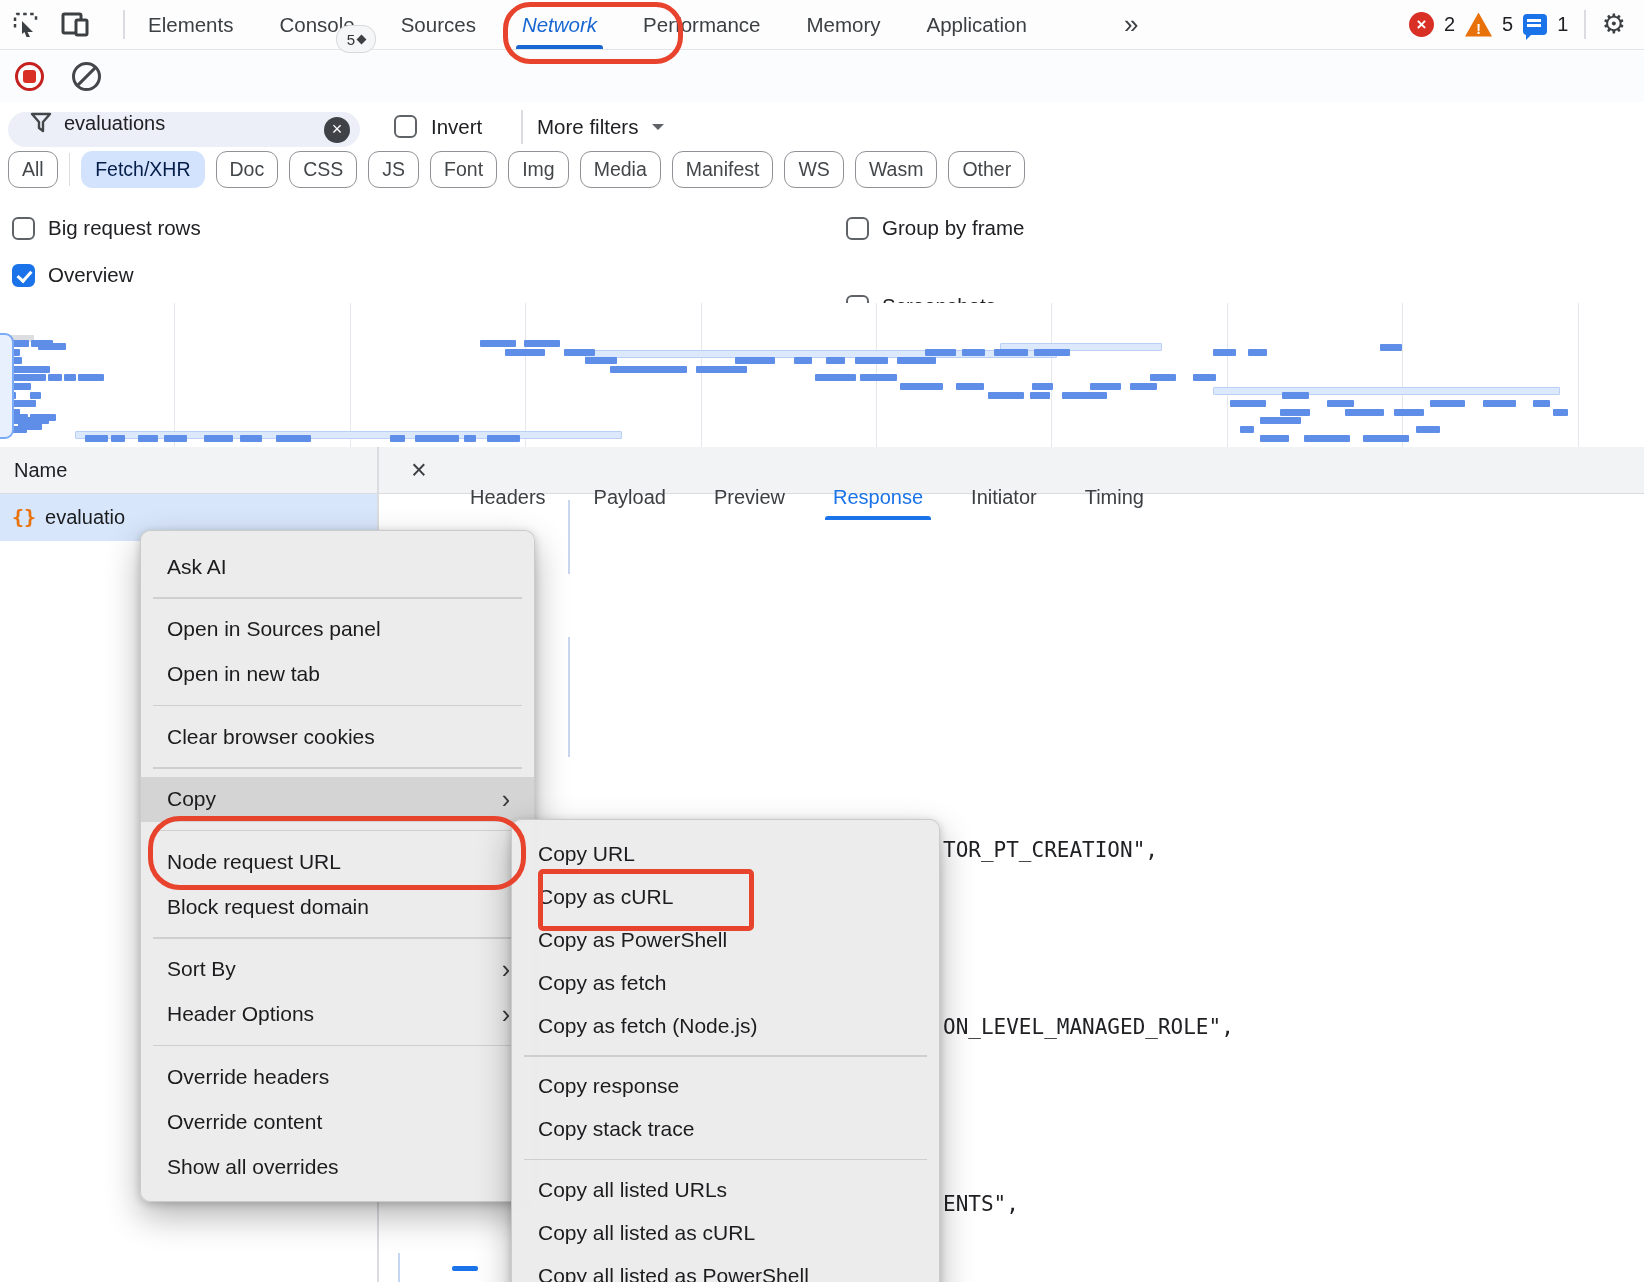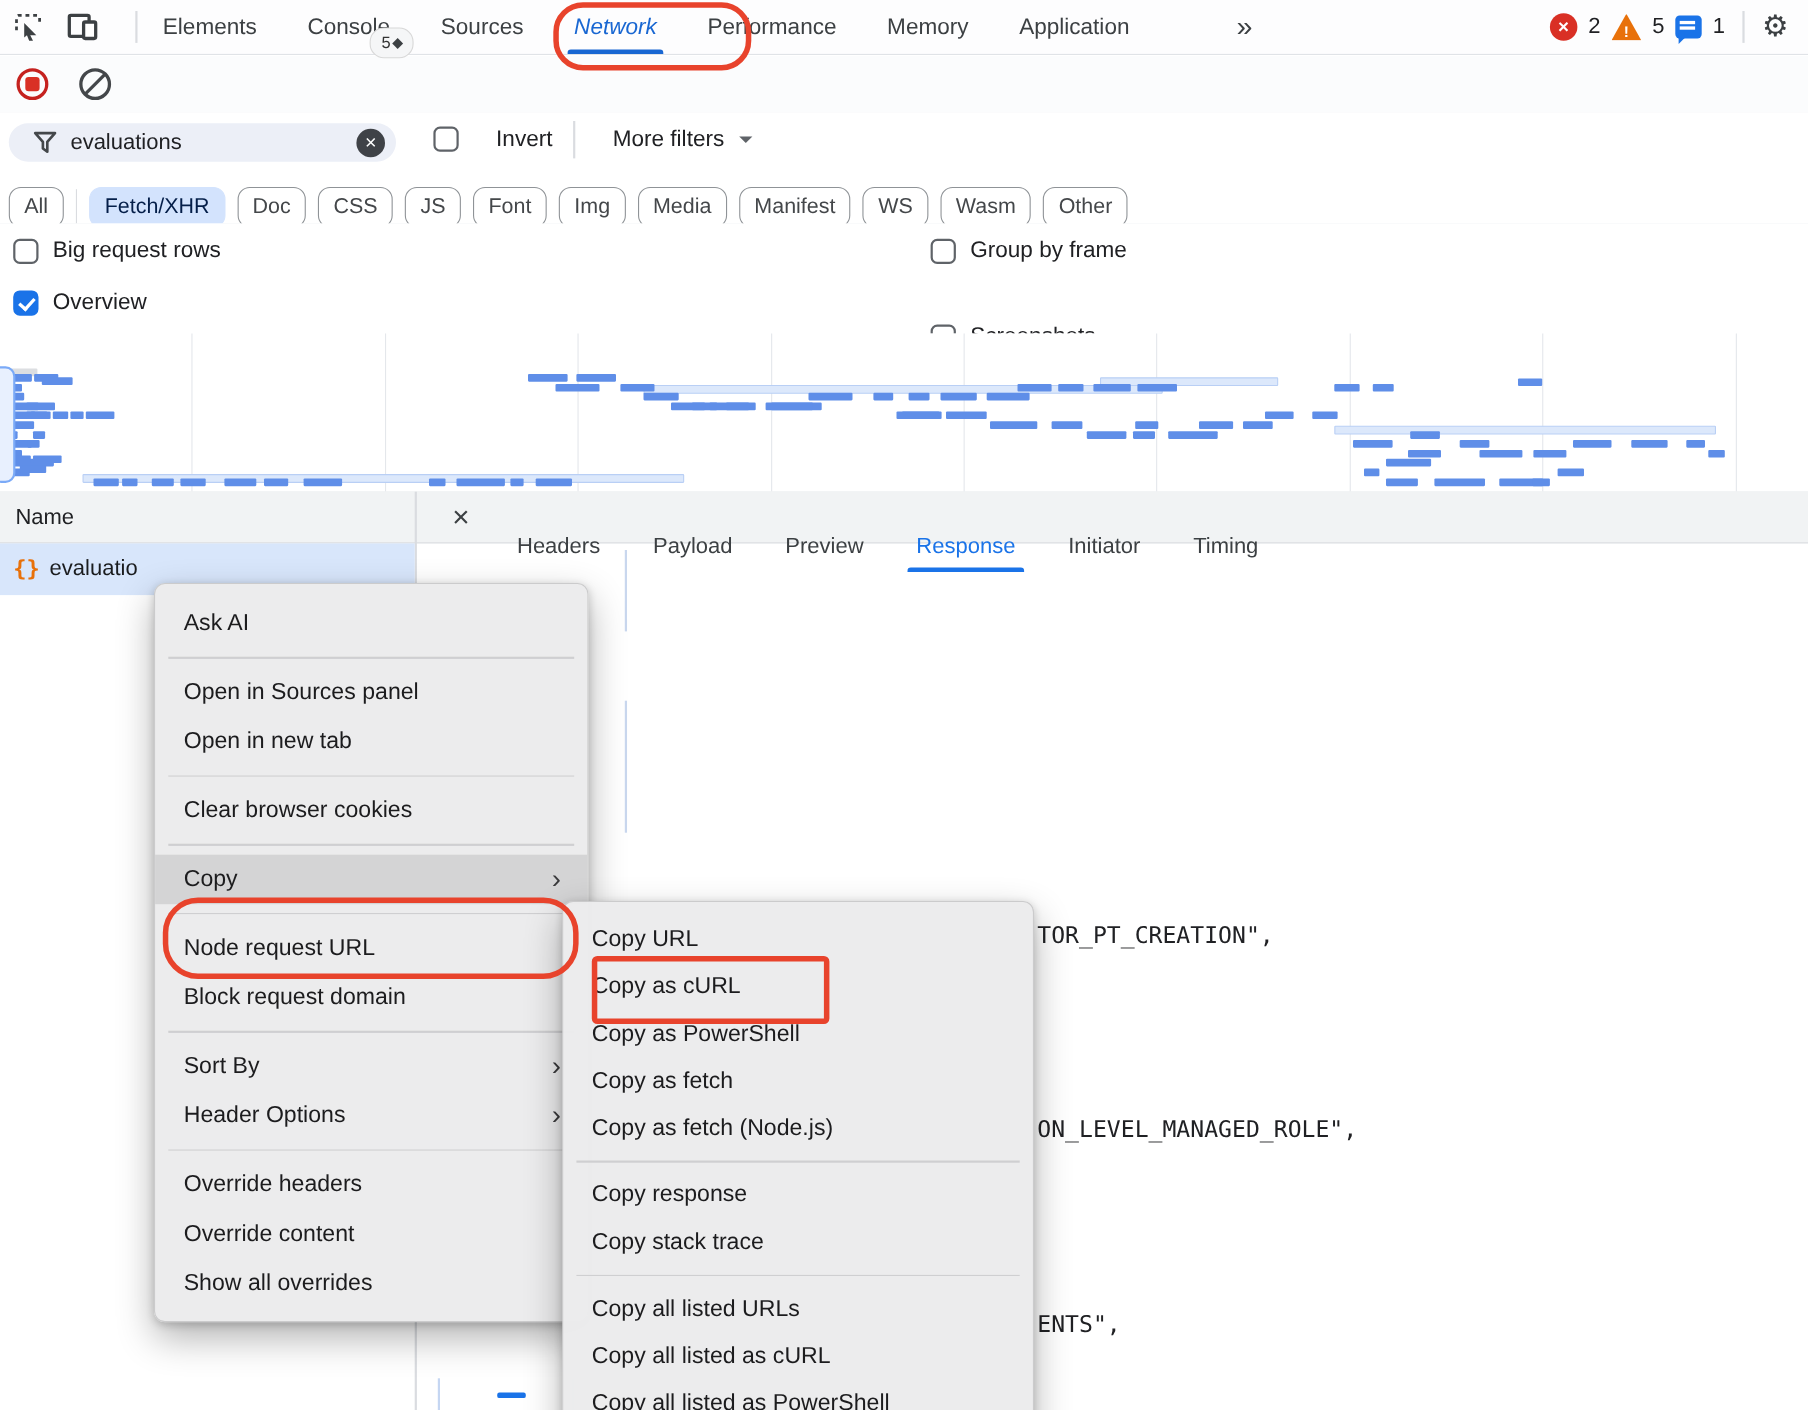--- a/index.html
+++ b/index.html
@@ -25,30 +25,30 @@
   .gear{font-size:27px;color:#3c4043;line-height:1;}
   
   .nettoolbar{position:absolute;left:0;top:50.5px;width:1644px;height:51px;background:#fbfcfd;border-bottom:1.5px solid #e4e7ea;}
   .record{position:absolute;left:15px;top:11px;width:29px;height:29px;border:3.5px solid #c5221f;border-radius:50%;box-sizing:border-box;display:flex;align-items:center;justify-content:center;}
   .record .sq{width:13px;height:13px;background:#d93025;border-radius:3px;}
   .clearbtn{position:absolute;left:72px;top:11px;width:29px;height:29px;border:3px solid #44474a;border-radius:50%;box-sizing:border-box;}
   .clearbtn::after{content:"";position:absolute;left:-1px;top:10.5px;width:25px;height:3px;background:#44474a;transform:rotate(-45deg);}
   .cb{width:23px;height:23px;border:2.5px solid #5f6368;border-radius:6px;box-sizing:border-box;background:#fff;flex:none;}
   .cb.checked{background:#1a73e8;border-color:#1a73e8;position:relative;}
   .cb.checked::after{content:"";position:absolute;left:6px;top:2px;width:6px;height:11px;border:solid #fff;border-width:0 3px 3px 0;transform:rotate(42deg);}
-  .tlabel{font-size:20.5px;color:#3c4043;margin-left:20px;}
+  .tlabel{font-size:20.5px;color:#3c4043;}
   .caret{width:0;height:0;border:6.5px solid transparent;border-top-color:#5f6368;margin-top:6px;}
   
   .filterrow{position:absolute;left:0;top:102px;width:1644px;height:49px;background:#fff;}
-  .fpill{position:absolute;left:8px;top:10px;width:352px;height:35px;background:#eceff7;border-radius:18px;display:flex;align-items:center;}
+  .fpill{position:absolute;left:8px;top:10px;width:352px;height:35px;background:#eceff7;border-radius:18px;display:flex;align-items:flex-start;}
   .fpill .ftext{font-size:20px;color:#202124;margin-left:12px;}
   .fclear{position:absolute;right:10px;top:4.5px;width:26px;height:26px;background:#3f4247;border-radius:50%;color:#fff;display:flex;align-items:center;justify-content:center;font-size:18px;}
   
   .chiprow{position:absolute;left:0;top:151px;width:1644px;height:52px;background:#fff;border-bottom:1.5px solid #e4e7ea;}
-  .chips{position:absolute;left:8px;top:19px;display:flex;gap:11px;align-items:center;}
+  .chips{position:absolute;left:8px;top:0;display:flex;gap:11px;align-items:center;}
   .chip{height:37px;box-sizing:border-box;border:1.5px solid #8f9397;border-radius:11px;display:flex;align-items:center;padding:0 13px;font-size:19.5px;color:#44474a;background:#fff;white-space:nowrap;}
   .chip.active{background:#d3e3fd;border-color:#d3e3fd;color:#041e49;}
   .chipdiv{width:1.5px;height:33px;background:#dadce0;}
   
   .optrow{position:absolute;left:0;top:203px;width:1644px;height:100px;background:#fff;}
   .opt{position:absolute;display:flex;align-items:center;gap:13px;font-size:20.5px;color:#202124;}
   
   .overview{position:absolute;left:0;top:303px;width:1644px;height:144px;background:#fff;border-bottom:1.5px solid #d7dadd;overflow:hidden;}
   .ovcells{position:absolute;left:0;top:0;height:144px;display:flex;}
   .ovcell{width:175.4px;height:144px;border-right:1.5px solid #e4e7eb;box-sizing:border-box;font-size:18.5px;color:#3c4043;text-align:right;padding:8px 8px 0 0;}

